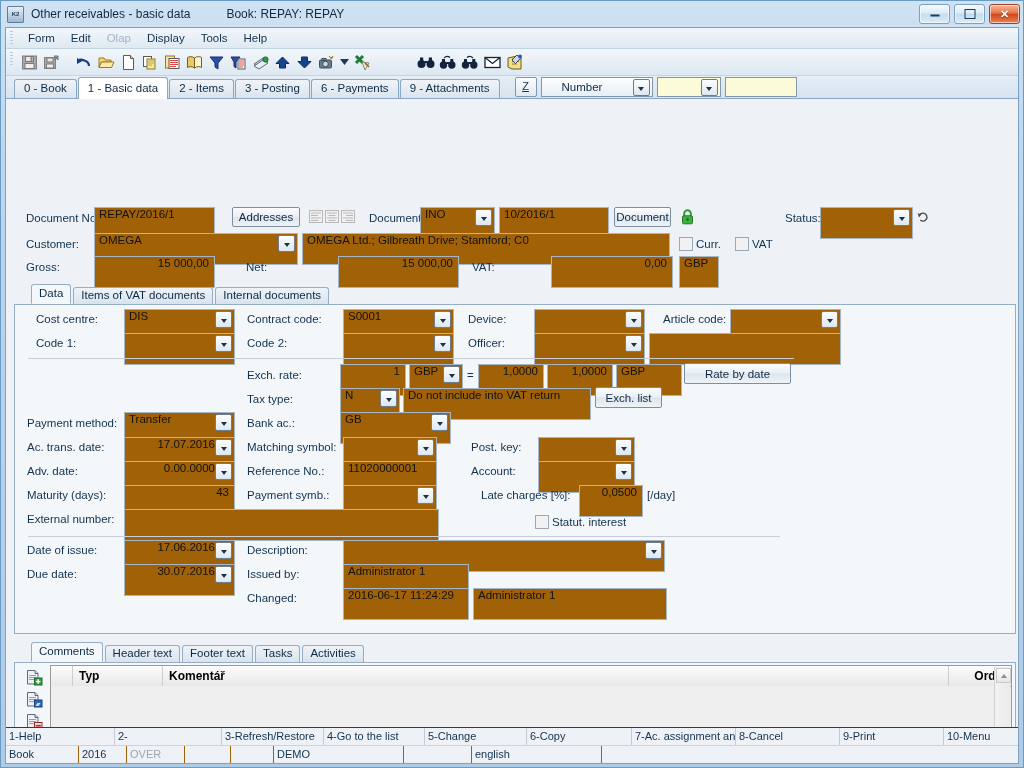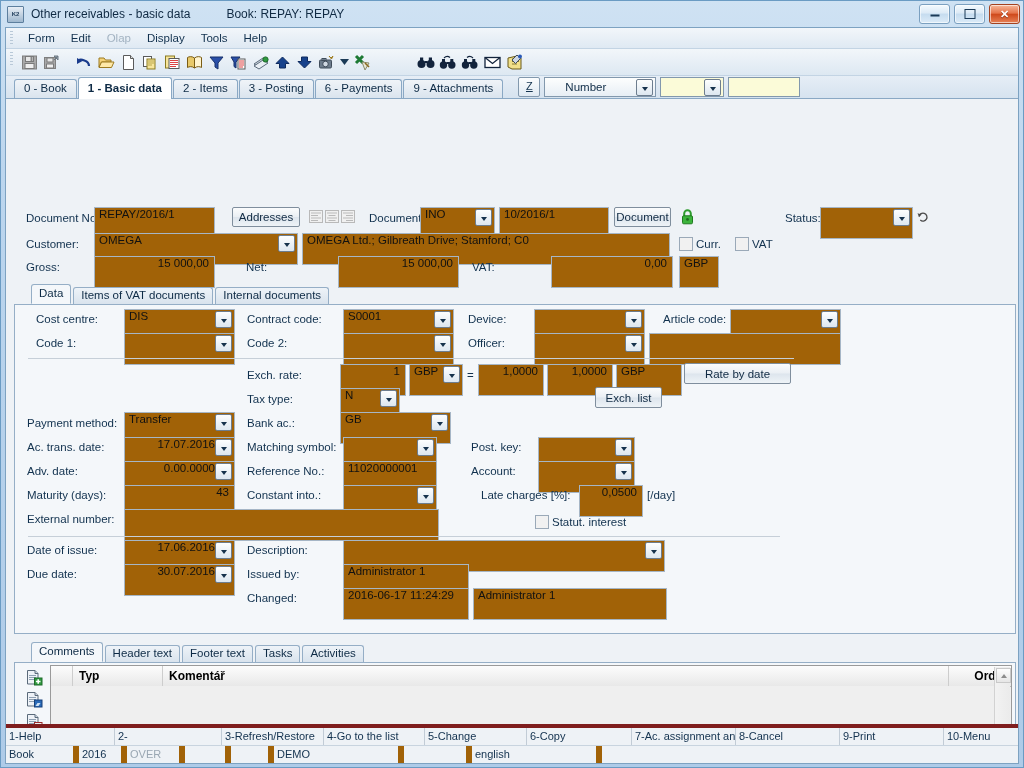--- a/index.html
+++ b/index.html
@@ -68,21 +68,21 @@
     background:linear-gradient(to bottom,#e6eef6,#d6e3ef);
     border-bottom:1px solid #8aa8c4;position:relative;
   }
   .tab{
     height:18px;line-height:17px;padding:0 9px;margin-right:1px;font-size:11.5px;color:#0d2a45;
     background:linear-gradient(to bottom,#f0f4f8,#dae4ee);
     border:1px solid #8aa8c4;border-bottom:none;border-radius:3px 3px 0 0;white-space:nowrap;
   }
   .tab.active{
     height:21px;line-height:20px;background:#fff;border-color:#8aa8c4;position:relative;z-index:3;
-    margin-bottom:-1px;font-weight:bold;
+    margin-bottom:-1px;font-weight:normal;
   }
   .zbtn{
     width:20px;height:18px;margin-left:14px;margin-bottom:1px;
     border:1px solid #8298ad;border-radius:2px;
     background:linear-gradient(to bottom,#fbfdfe,#dfe9f2);
     text-align:center;line-height:17px;font-size:11px;color:#13334f;
   }
   .zbtn u{text-decoration:underline;}
   .combo-sm{
     width:110px;height:18px;margin-left:4px;margin-bottom:1px;
@@ -128,28 +128,28 @@
   }
   .stab.active{background:#f4f7fa;height:18px;line-height:17px;border-bottom:1px solid #f4f7fa;position:relative;z-index:2;margin-left:11px;}
   .panel{border:1px solid #95aec6;background:#f4f7fa;box-sizing:border-box;}
   
   .ghead{
     height:20px;background:linear-gradient(to bottom,#fcfcfc,#e8e8e8);
     border-bottom:1px solid #b9b9b9;display:flex;align-items:center;font-weight:bold;font-size:12px;color:#000;
   }
   .gcell{border-right:1px solid #cdcdcd;height:100%;display:flex;align-items:center;padding-left:6px;box-sizing:border-box;}
   
-  .fkeys{height:17px;display:flex;flex:0 0 auto;background:#eef2f6;border-top:4px solid #7f1d1d;}
+  .fkeys{height:17px;display:flex;flex:0 0 auto;background:#eef2f6;border-top:1px solid #7f1d1d;}
   .fkeys div{
     border-right:1px solid #c2ccd6;padding-left:3px;font-size:11px;color:#12314e;line-height:16px;
     overflow:hidden;white-space:nowrap;box-sizing:border-box;
   }
   .sbar{height:17px;display:flex;flex:0 0 auto;background:#eef2f6;border-top:1px solid #c8d4df;}
   .sbar div{
-    border-right:6px solid #a16207;padding-left:3px;font-size:11px;color:#12314e;line-height:16px;
+    border-right:1px solid #a16207;padding-left:3px;font-size:11px;color:#12314e;line-height:16px;
     overflow:hidden;white-space:nowrap;box-sizing:border-box;
   }
   .sbar .dim{color:#9aa7b3;}
   .abs{position:absolute;}
   .scroll{
     position:absolute;right:1px;top:1px;bottom:1px;width:15px;
     background:linear-gradient(to right,#f2f2f2,#ebebeb);border-left:1px solid #d2d2d2;
   }
   .sarr{width:13px;height:13px;position:absolute;left:1px;border:1px solid #c9c9c9;
     background:linear-gradient(to bottom,#fdfdfd,#e6e6e6);}
@@ -527,20 +527,23 @@
       </div>
       <div class="abs btn" style="left:678px;top:264px;width:107px;height:21px">
         <span>Rate by date</span>
       </div>
 
       <div class="abs lbl" style="left:241px;top:294px">Tax type:</div>
       <div class="abs fld" style="left:334px;top:289px;width:60px">
         <span class="tx">N</span>
           <div class="arrbtn"></div>
       </div>
+      <div class="abs fld" style="left:397px;top:289px;width:188px">
+        <span class="tx">Do not include into VAT return</span>
+      </div>
       <div class="abs btn" style="left:589px;top:288px;width:67px;height:21px">
         <span>Exch. list</span>
       </div>
 
       <div class="abs lbl" style="left:21px;top:318px">Payment method:</div>
       <div class="abs fld" style="left:118px;top:313px;width:111px">
         <span class="tx">Transfer</span>
           <div class="arrbtn"></div>
       </div>
       <div class="abs lbl" style="left:241px;top:318px">Bank ac.:</div>
@@ -577,21 +580,21 @@
       <div class="abs lbl" style="left:465px;top:366px">Account:</div>
       <div class="abs fld" style="left:532px;top:362px;width:97px">
         <span class="tx"></span>
           <div class="arrbtn"></div>
       </div>
 
       <div class="abs lbl" style="left:21px;top:390px">Maturity (days):</div>
       <div class="abs fld" style="left:118px;top:386px;width:111px">
         <span class="tx r">43</span>
       </div>
-      <div class="abs lbl" style="left:241px;top:390px">Constant into.:</div>
+      <div class="abs lbl" style="left:241px;top:390px">Payment symb.:</div>
       <div class="abs fld" style="left:337px;top:386px;width:94px">
         <span class="tx"></span>
           <div class="arrbtn"></div>
       </div>
       <div class="abs lbl" style="left:475px;top:390px">Late charges [%]:</div>
       <div class="abs fld" style="left:573px;top:386px;width:64px">
         <span class="tx r">0,0500</span>
       </div>
       <div class="abs lbl" style="left:641px;top:390px">[/day]</div>
 

